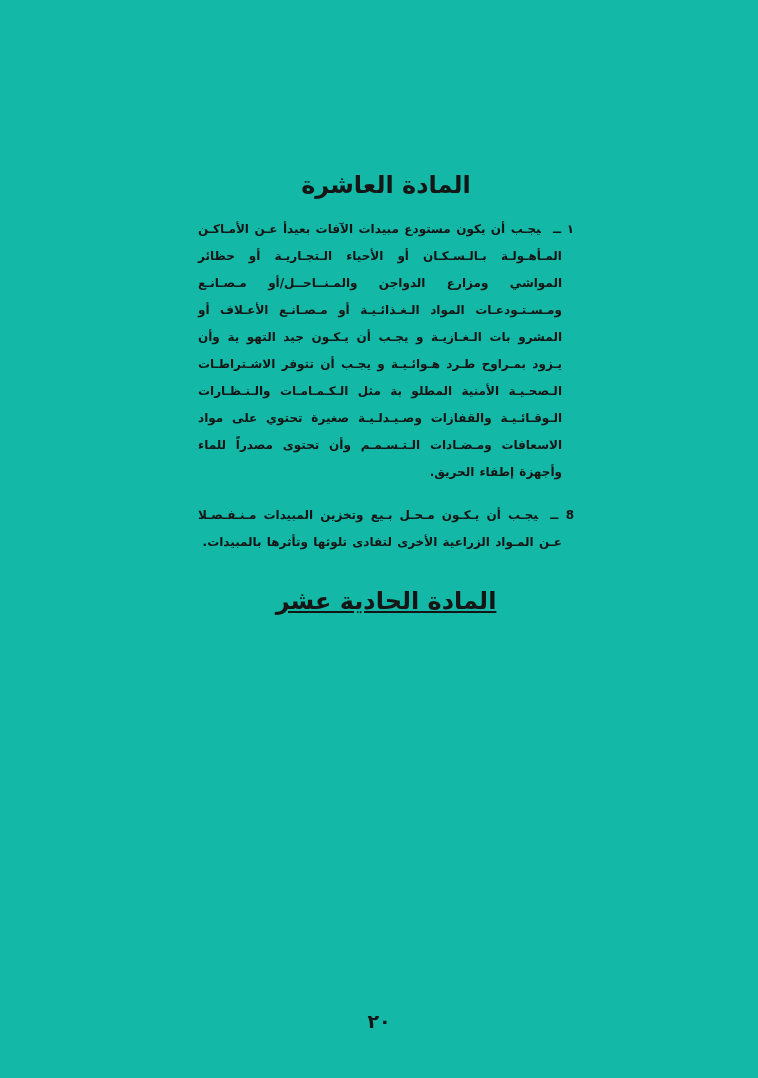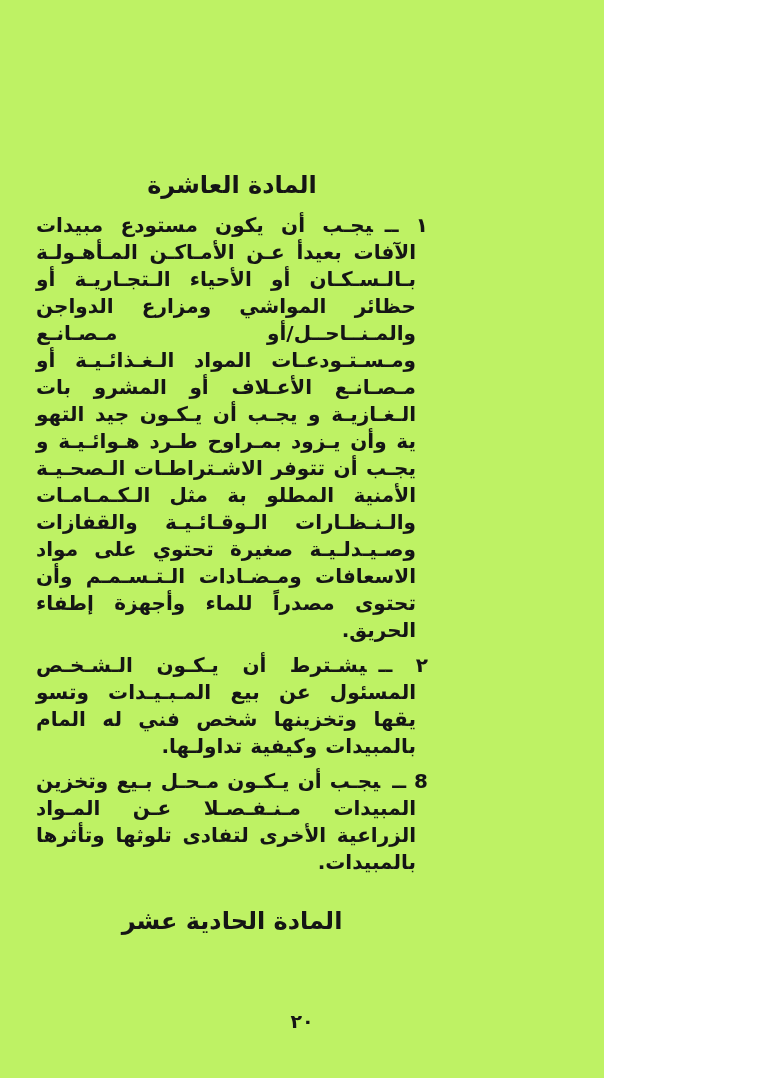--- a/index.html
+++ b/index.html
@@ -2,23 +2,23 @@
 <html lang="ar"><head>
 <meta charset="utf-8">
 <style>
   html, body {
     margin: 0;
     padding: 0;
     background: #ffffff;
   }
   .page {
     position: relative;
-    width: 604px;
+    width: 758px;
     height: 1078px;
-    background: #bef264;
+    background: #14b8a6;
     font-family: "DejaVu Sans", sans-serif;
     font-weight: bold;
     color: #151515;
     overflow: hidden;
   }
   .content {
     position: absolute;
     top: 170px;
     right: 168px;
     width: 408px;
@@ -29,26 +29,27 @@
   }
   .article-title {
     font-size: 24px;
     line-height: 30px;
     text-align: center;
     margin: 0 0 12px 0;
     letter-spacing: 0;
   }
   .article:last-child .article-title {
     margin-bottom: 18px;
+    text-decoration: underline;
   }
   .item {
-    font-size: 20px;
+    font-size: 12px;
     line-height: 27px;
     text-align: justify;
-    margin: 8px;
+    margin: 16px;
     padding-right: 12px;
     text-indent: -12px;
     word-spacing: 1px;
   }
   .item .num {
     white-space: nowrap;
     margin-left: 12px;
   }
   .page-number {
     position: absolute;
@@ -62,21 +63,20 @@
 </style>
 </head>
 <body>
 
 <div class="page">
   <main class="content">
 
     <section class="article">
       <h2 class="article-title">المادة العاشرة</h2>
       <p class="item"><span class="num">١ ــ</span><span>يجـب أن يكون مستودع مبيدات الآفات بعيدأ عـن الأمـاكـن المـأهـولـة بـالـسـكـان أو الأحياء الـتجـاريـة أو حظائر المواشي ومزارع الدواجن والمـنــاحــل/أو مـصـانـع ومـسـتـودعـات المواد الـغـذائـيـة أو مـصـانـع الأعـلاف أو المشرو بات الـغـازيـة و يجـب أن يـكـون جيد التهو ية وأن يـزود بمـراوح طـرد هـوائـيـة و يجـب أن تتوفر الاشـتراطـات الـصحـيـة الأمنية المطلو بة مثل الـكـمـامـات والـنـظـارات الـوقـائـيـة والقفازات وصـيـدلـيـة صغيرة تحتوي على مواد الاسعافات ومـضـادات الـتـسـمـم وأن تحتوى مصدراً للماء وأجهزة إطفاء الحريق.</span></p>
-      <p class="item"><span class="num">٢ ــ</span><span>يشـترط أن يـكـون الـشـخـص المسئول عن بيع المـبـيـدات وتسو يقها وتخزينها شخص فني له المام بالمبيدات وكيفية تداولـها.</span></p>
       <p class="item"><span class="num">8 ــ</span><span>يجـب أن يـكـون مـحـل بـيع وتخزين المبيدات مـنـفـصـلا عـن المـواد الزراعية الأخرى لتفادى تلوثها وتأثرها بالمبيدات.</span></p>
     </section>
 
     <section class="article">
       <h2 class="article-title">المادة الحادية عشر</h2>
     </section>
 
   </main>
 
   <footer class="page-number">٢٠</footer>

